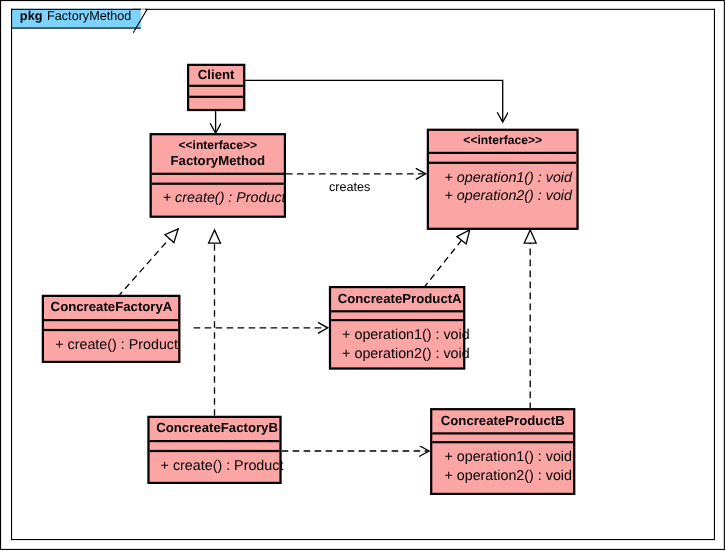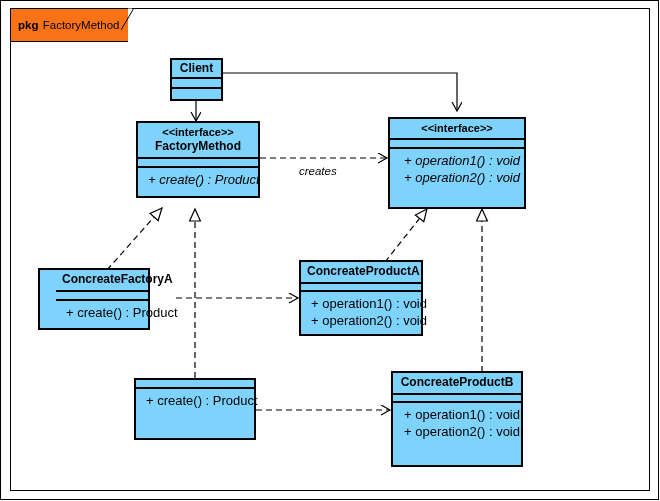--- a/index.html
+++ b/index.html
@@ -46,27 +46,26 @@
     width: 518px;
     height: 1px;
     background: #000000;
   }
   
   #package-tab {
     position: absolute;
     left: 10px;
     top: 8px;
     width: 118px;
-    height: 34px;
+    height: 18px;
     box-sizing: border-box;
     border: 1px solid #000000;
     border-right: none;
-    background: #f97316;
+    background: #7dd3fc;
     display: flex;
-    align-items: center;
     padding-left: 7px;
     white-space: nowrap;
   }
   #package-tab-slant {
     position: absolute;
     left: 121px;
     top: 8px;
     width: 14px;
     height: 23px;
   }
@@ -81,21 +80,21 @@
     font-size: 11.5px;
     font-weight: normal;
     color: #000000;
   }
 
   
   .uml-class {
     position: absolute;
     box-sizing: border-box;
     border: 2px solid #000000;
-    background: #7dd3fc;
+    background: #fca5a5;
     display: flex;
     flex-direction: column;
   }
   .uml-head {
     box-sizing: border-box;
     padding: 2px 6px 3px 6px;
     text-align: center;
     border-bottom: 2px solid #000000;
   }
   .uml-stereo {
@@ -208,21 +207,21 @@
 
     <g>
       <path d="M 176,298 L 297,298" fill="none" stroke="#000000" stroke-width="1.2" stroke-dasharray="6,4" marker-end="url(#open-arrow)"></path>
     </g>
 
     <g>
       <path d="M 256,410 L 389,410" fill="none" stroke="#000000" stroke-width="1.2" stroke-dasharray="6,4" marker-end="url(#open-arrow)"></path>
     </g>
   </svg>
 
-  <div class="edge-label" style="left:299px; top:165px;font-style:italic;">creates</div>
+  <div class="edge-label" style="left:299px; top:165px;">creates</div>
 
   <div class="uml-class" style="left:170px; top:58px; width:53px; height:43px;">
     <div class="uml-head" style="padding-top:1px;padding-bottom:1px;">
       <span class="uml-name">Client</span>
     </div>
     <div class="uml-attrs" style="height:10px;min-height:10px;"></div>
     <div class="uml-ops" style="padding:0;"></div>
   </div>
 
   <div class="uml-class" style="left:136px; top:121px; width:124px; height:77px;">
@@ -240,21 +239,21 @@
     <div class="uml-head">
       <span class="uml-stereo">&lt;&lt;interface&gt;&gt;</span>
     </div>
     <div class="uml-attrs" style="height:9px;min-height:9px;"></div>
     <div class="uml-ops">
       <span class="uml-op italic">+ operation1() : void</span>
       <span class="uml-op italic">+ operation2() : void</span>
     </div>
   </div>
 
-  <div class="uml-class" style="left:38px; top:268px; width:112px; height:62px;padding-left:16px;">
+  <div class="uml-class" style="left:38px; top:268px; width:126px; height:62px;">
     <div class="uml-head">
       <span class="uml-name">ConcreateFactoryA</span>
     </div>
     <div class="uml-attrs" style="height:9px;min-height:9px;"></div>
     <div class="uml-ops">
       <span class="uml-op">+ create() : Product</span>
     </div>
   </div>
 
   <div class="uml-class" style="left:299px; top:260px; width:124px; height:76px;">
@@ -262,27 +261,30 @@
       <span class="uml-name">ConcreateProductA</span>
     </div>
     <div class="uml-attrs" style="height:8px;min-height:8px;"></div>
     <div class="uml-ops">
       <span class="uml-op">+ operation1() : void</span>
       <span class="uml-op">+ operation2() : void</span>
     </div>
   </div>
 
   <div class="uml-class" style="left:134px; top:378px; width:122px; height:62px;">
+    <div class="uml-head">
+      <span class="uml-name">ConcreateFactoryB</span>
+    </div>
     <div class="uml-attrs" style="height:9px;min-height:9px;"></div>
     <div class="uml-ops">
       <span class="uml-op">+ create() : Product</span>
     </div>
   </div>
 
-  <div class="uml-class" style="left:391px; top:371px; width:132px; height:96px;">
+  <div class="uml-class" style="left:391px; top:371px; width:132px; height:79px;">
     <div class="uml-head">
       <span class="uml-name">ConcreateProductB</span>
     </div>
     <div class="uml-attrs" style="height:8px;min-height:8px;"></div>
     <div class="uml-ops">
       <span class="uml-op">+ operation1() : void</span>
       <span class="uml-op">+ operation2() : void</span>
     </div>
   </div>
 

